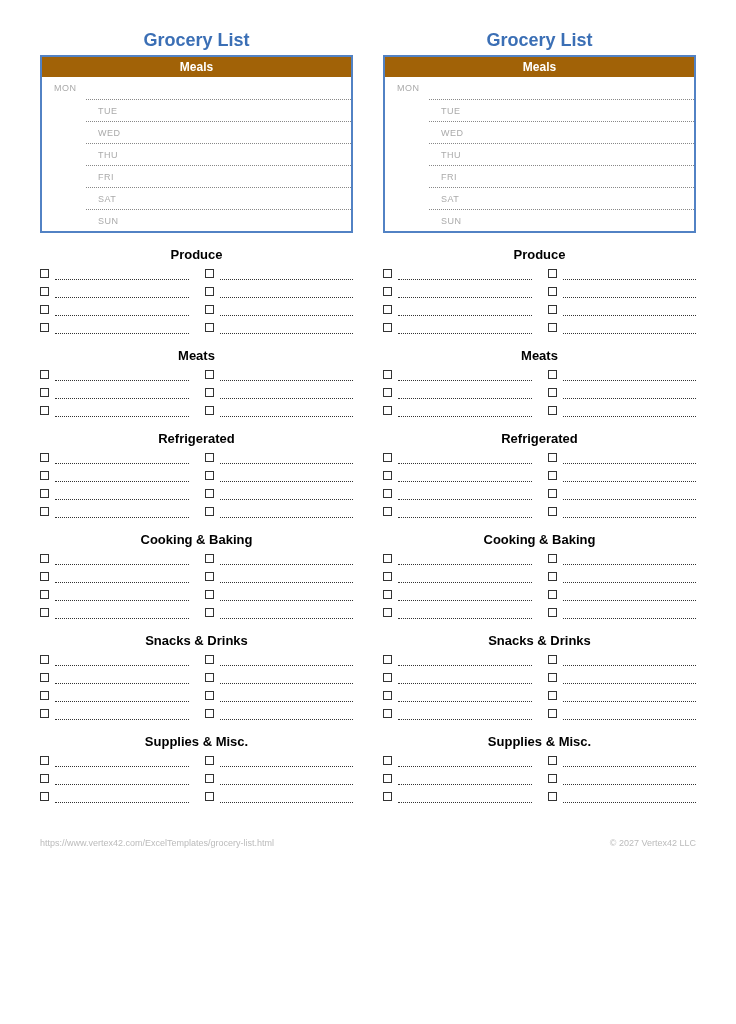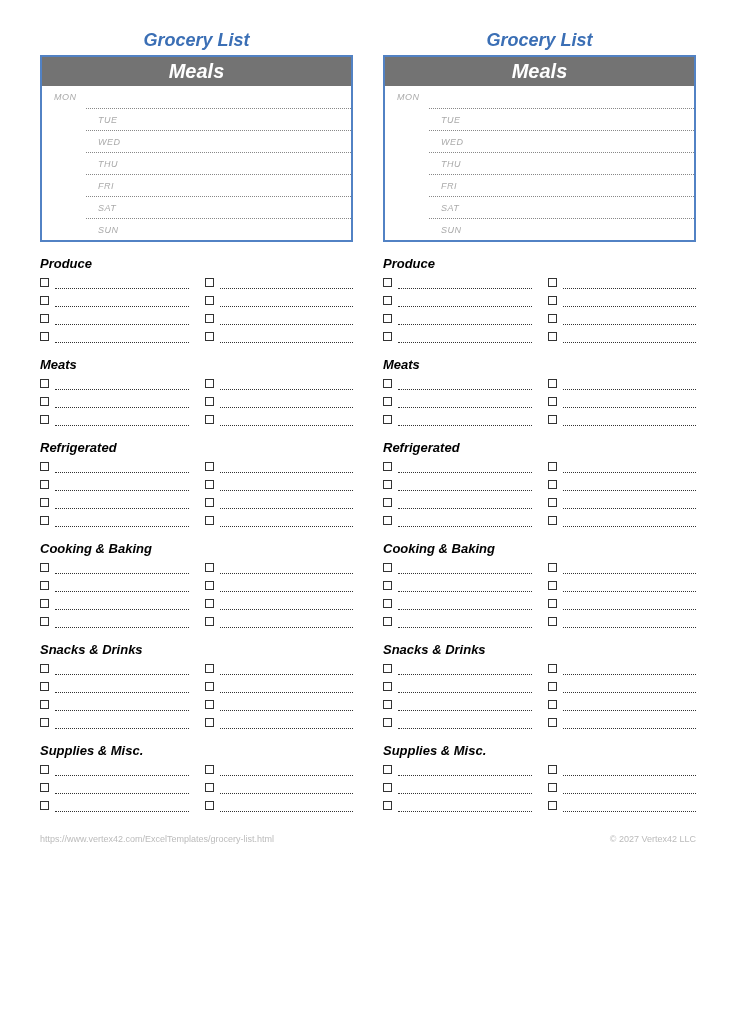--- a/index.html
+++ b/index.html
@@ -9,57 +9,56 @@
     font-family: Arial, sans-serif;
     background: #fff;
     width: 736px;
   }
   .page {
     display: flex;
     gap: 30px;
   }
   .column {
     flex: 1;
-    font-style: italic;
   }
   .title {
     text-align: center;
     color: #3b6fb5;
     font-weight: bold;
     font-size: 18px;
     margin-bottom: 4px;
   }
   .meals-box {
     border: 2px solid #5282c4;
   }
   .meals-header {
-    background: #737373;
+    background: #a16207;
     color: #fff;
     text-align: center;
     font-weight: bold;
-    font-size: 20px;
+    font-size: 12px;
     padding: 3px 0;
   }
   .meal-row {
     display: flex;
     align-items: center;
     height: 22px;
     padding: 0 12px;
   }
   .meal-row + .meal-row {
     border-top: 1px dotted #888;
     margin-left: 44px;
   }
   .meal-label {
     color: #aaa;
     font-size: 9px;
     letter-spacing: 0.5px;
   }
   .category {
-    text-align: left;
+    text-align: center;
     font-weight: bold;
     font-size: 13px;
     margin-top: 14px;
     margin-bottom: 6px;
     color: #000;
   }
   .items {
     display: grid;
     grid-template-columns: 1fr 1fr;
     column-gap: 16px;
@@ -78,21 +77,21 @@
     margin-bottom: 2px;
   }
   .line {
     flex: 1;
     border-bottom: 1px dotted #333;
     height: 12px;
   }
   .footer {
     display: flex;
     justify-content: space-between;
-    margin-top: 22px;
+    margin-top: 35px;
     font-size: 9px;
     color: #bbb;
   }
 </style>
 </head>
 <body>
 
 <div class="page" id="page">
     <div class="column">
       <div class="title">Grocery List</div>

